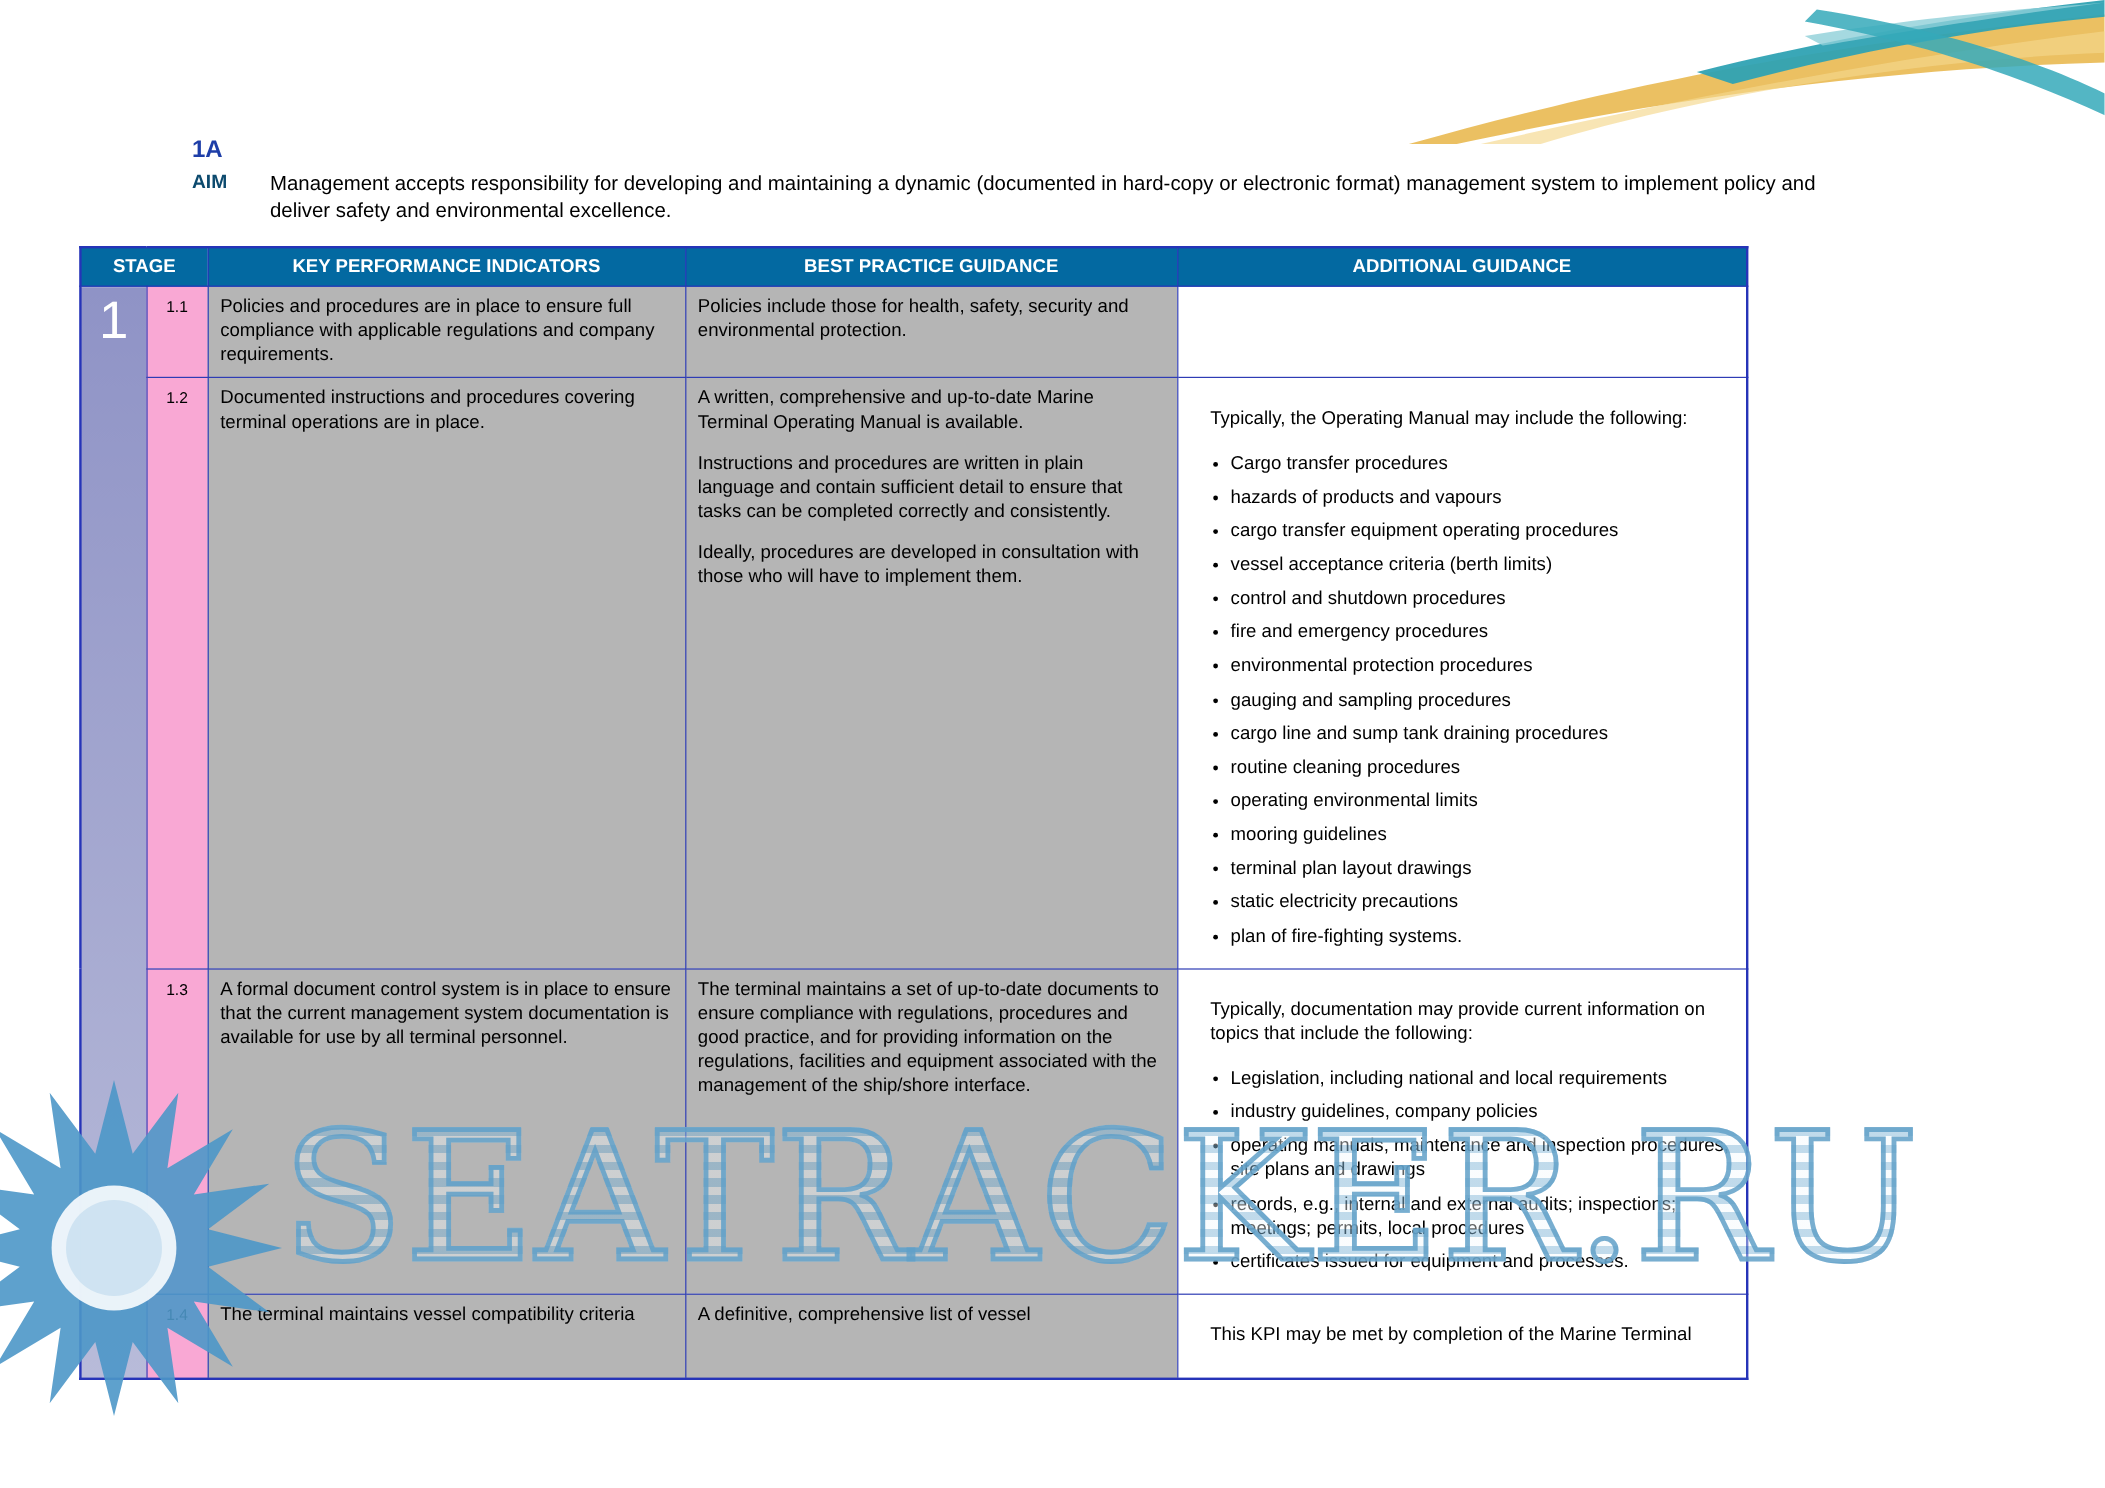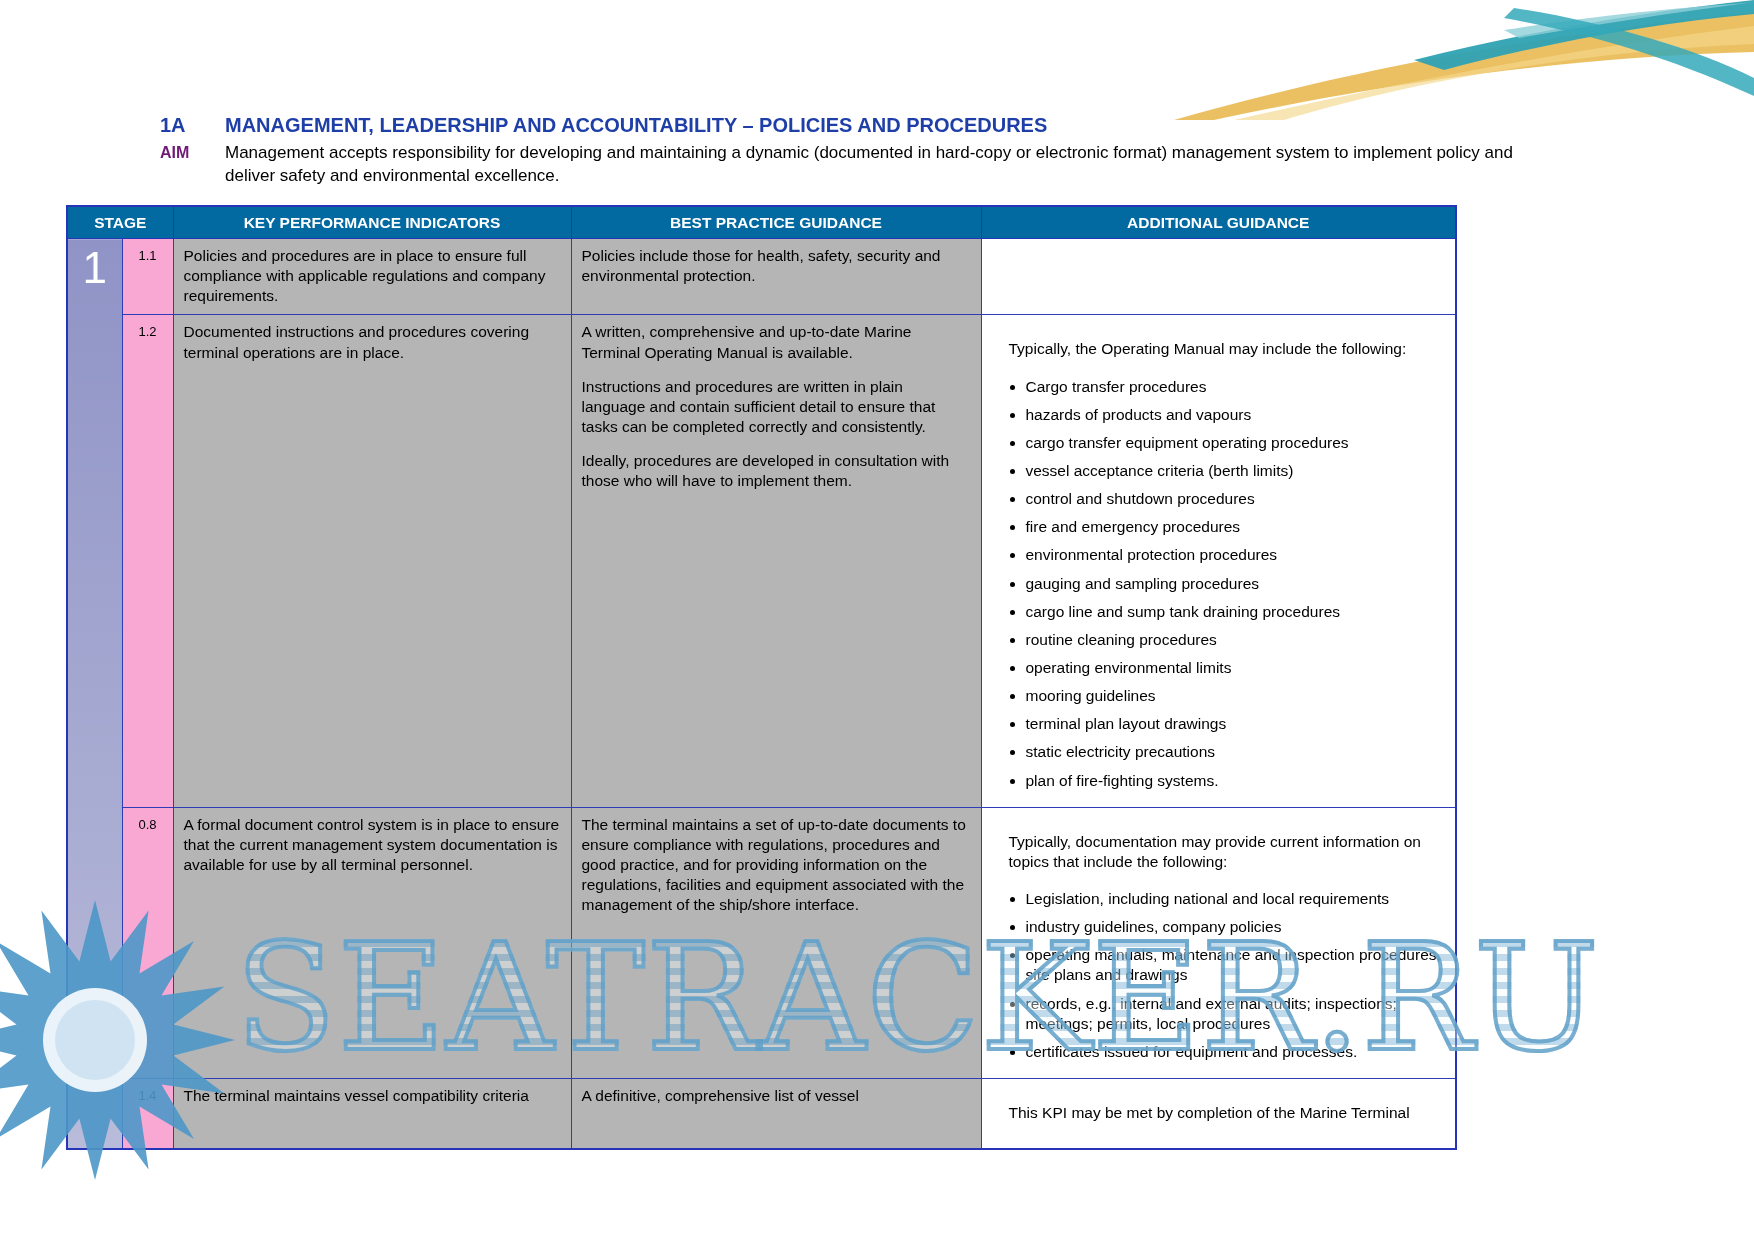--- a/index.html
+++ b/index.html
@@ -10,21 +10,21 @@
 
   
   .corner-swoosh { position:absolute; top:0; right:0; width:580px; height:120px; }
 
   
   .doc-header { position:absolute; left:160px; top:114px; width:1400px; }
   .title-row { display:flex; }
   .sec-code { width:65px; flex:0 0 65px; font-weight:bold; font-size:20px; color:#1e3ea8; }
   .sec-title { font-weight:bold; font-size:20px; color:#1e3ea8; }
   .aim-row { display:flex; margin-top:5px; }
-  .aim-label { width:65px; flex:0 0 65px; font-weight:bold; font-size:16px; color:#701a75; padding-top:2px; }
+  .aim-label { width:65px; flex:0 0 65px; font-weight:bold; font-size:16px; color:#0c4a6e; padding-top:2px; }
   .aim-text { font-size:17px; width:1325px; line-height:1.33; }
 
   
   table.kpi-table {
     position:absolute; left:66px; top:205px; width:1389px;
     border-collapse:collapse; table-layout:fixed;
     font-size:15.5px; border:2px solid #2634b8;
   }
   .kpi-table th {
     background:#0369a1; color:#fff; font-weight:bold; font-size:15.5px;
@@ -71,21 +71,20 @@
     <path d="M0,120 C150,78 320,40 580,12 L580,52 C360,58 170,92 40,120 Z" fill="#e9b951" opacity="0.9"></path>
     <path d="M60,120 C220,84 400,48 580,26 L580,44 C380,52 210,90 110,120 Z" fill="#f4d78c" opacity="0.65"></path>
     <path d="M240,60 C360,30 470,12 580,0 L580,14 C470,24 360,46 270,70 Z" fill="#2fa2b3" opacity="0.95"></path>
     <path d="M330,30 C420,16 500,8 560,4 L580,2 C490,14 400,28 345,38 Z" fill="#8ed0d8" opacity="0.8"></path>
     <path d="M340,8 C430,22 520,48 580,78 L580,96 C510,64 430,36 330,18 Z" fill="#35a9ba" opacity="0.85"></path>
   </svg>
 
   <div class="doc-header">
     <div class="title-row">
       <span class="sec-code">1A</span>
-      <span class="sec-title">MANAGEMENT, LEADERSHIP AND ACCOUNTABILITY – POLICIES AND PROCEDURES</span>
     </div>
     <div class="aim-row">
       <span class="aim-label">AIM</span>
       <span class="aim-text">Management accepts responsibility for developing and maintaining a dynamic (documented in hard-copy or electronic format) management system to implement policy and deliver safety and environmental excellence.</span>
     </div>
   </div>
 
   <table class="kpi-table">
     <colgroup>
       <col style="width:55px">
@@ -137,21 +136,21 @@
               <li>routine cleaning procedures</li>
               <li>operating environmental limits</li>
               <li>mooring guidelines</li>
               <li>terminal plan layout drawings</li>
               <li>static electricity precautions</li>
               <li>plan of fire-fighting systems.</li>
             </ul>
         </td>
       </tr>
       <tr class="r3">
-        <td class="num-cell">0.8</td>
+        <td class="num-cell">1.3</td>
         <td class="kpi-cell">A formal document control system is in place to ensure that the current management system documentation is available for use by all terminal personnel.</td>
         <td class="bpg-cell">
             <p>The terminal maintains a set of up-to-date documents to ensure compliance with regulations, procedures and good practice, and for providing information on the regulations, facilities and equipment associated with the management of the ship/shore interface.</p>
           </td>
         <td class="ag-cell">
           <div class="ag-intro">Typically, documentation may provide current information on topics that include the following:</div>
           <ul class="ag-list">
               <li>Legislation, including national and local requirements</li>
               <li>industry guidelines, company policies</li>
               <li>operating manuals, maintenance and inspection procedures, site plans and drawings</li>

